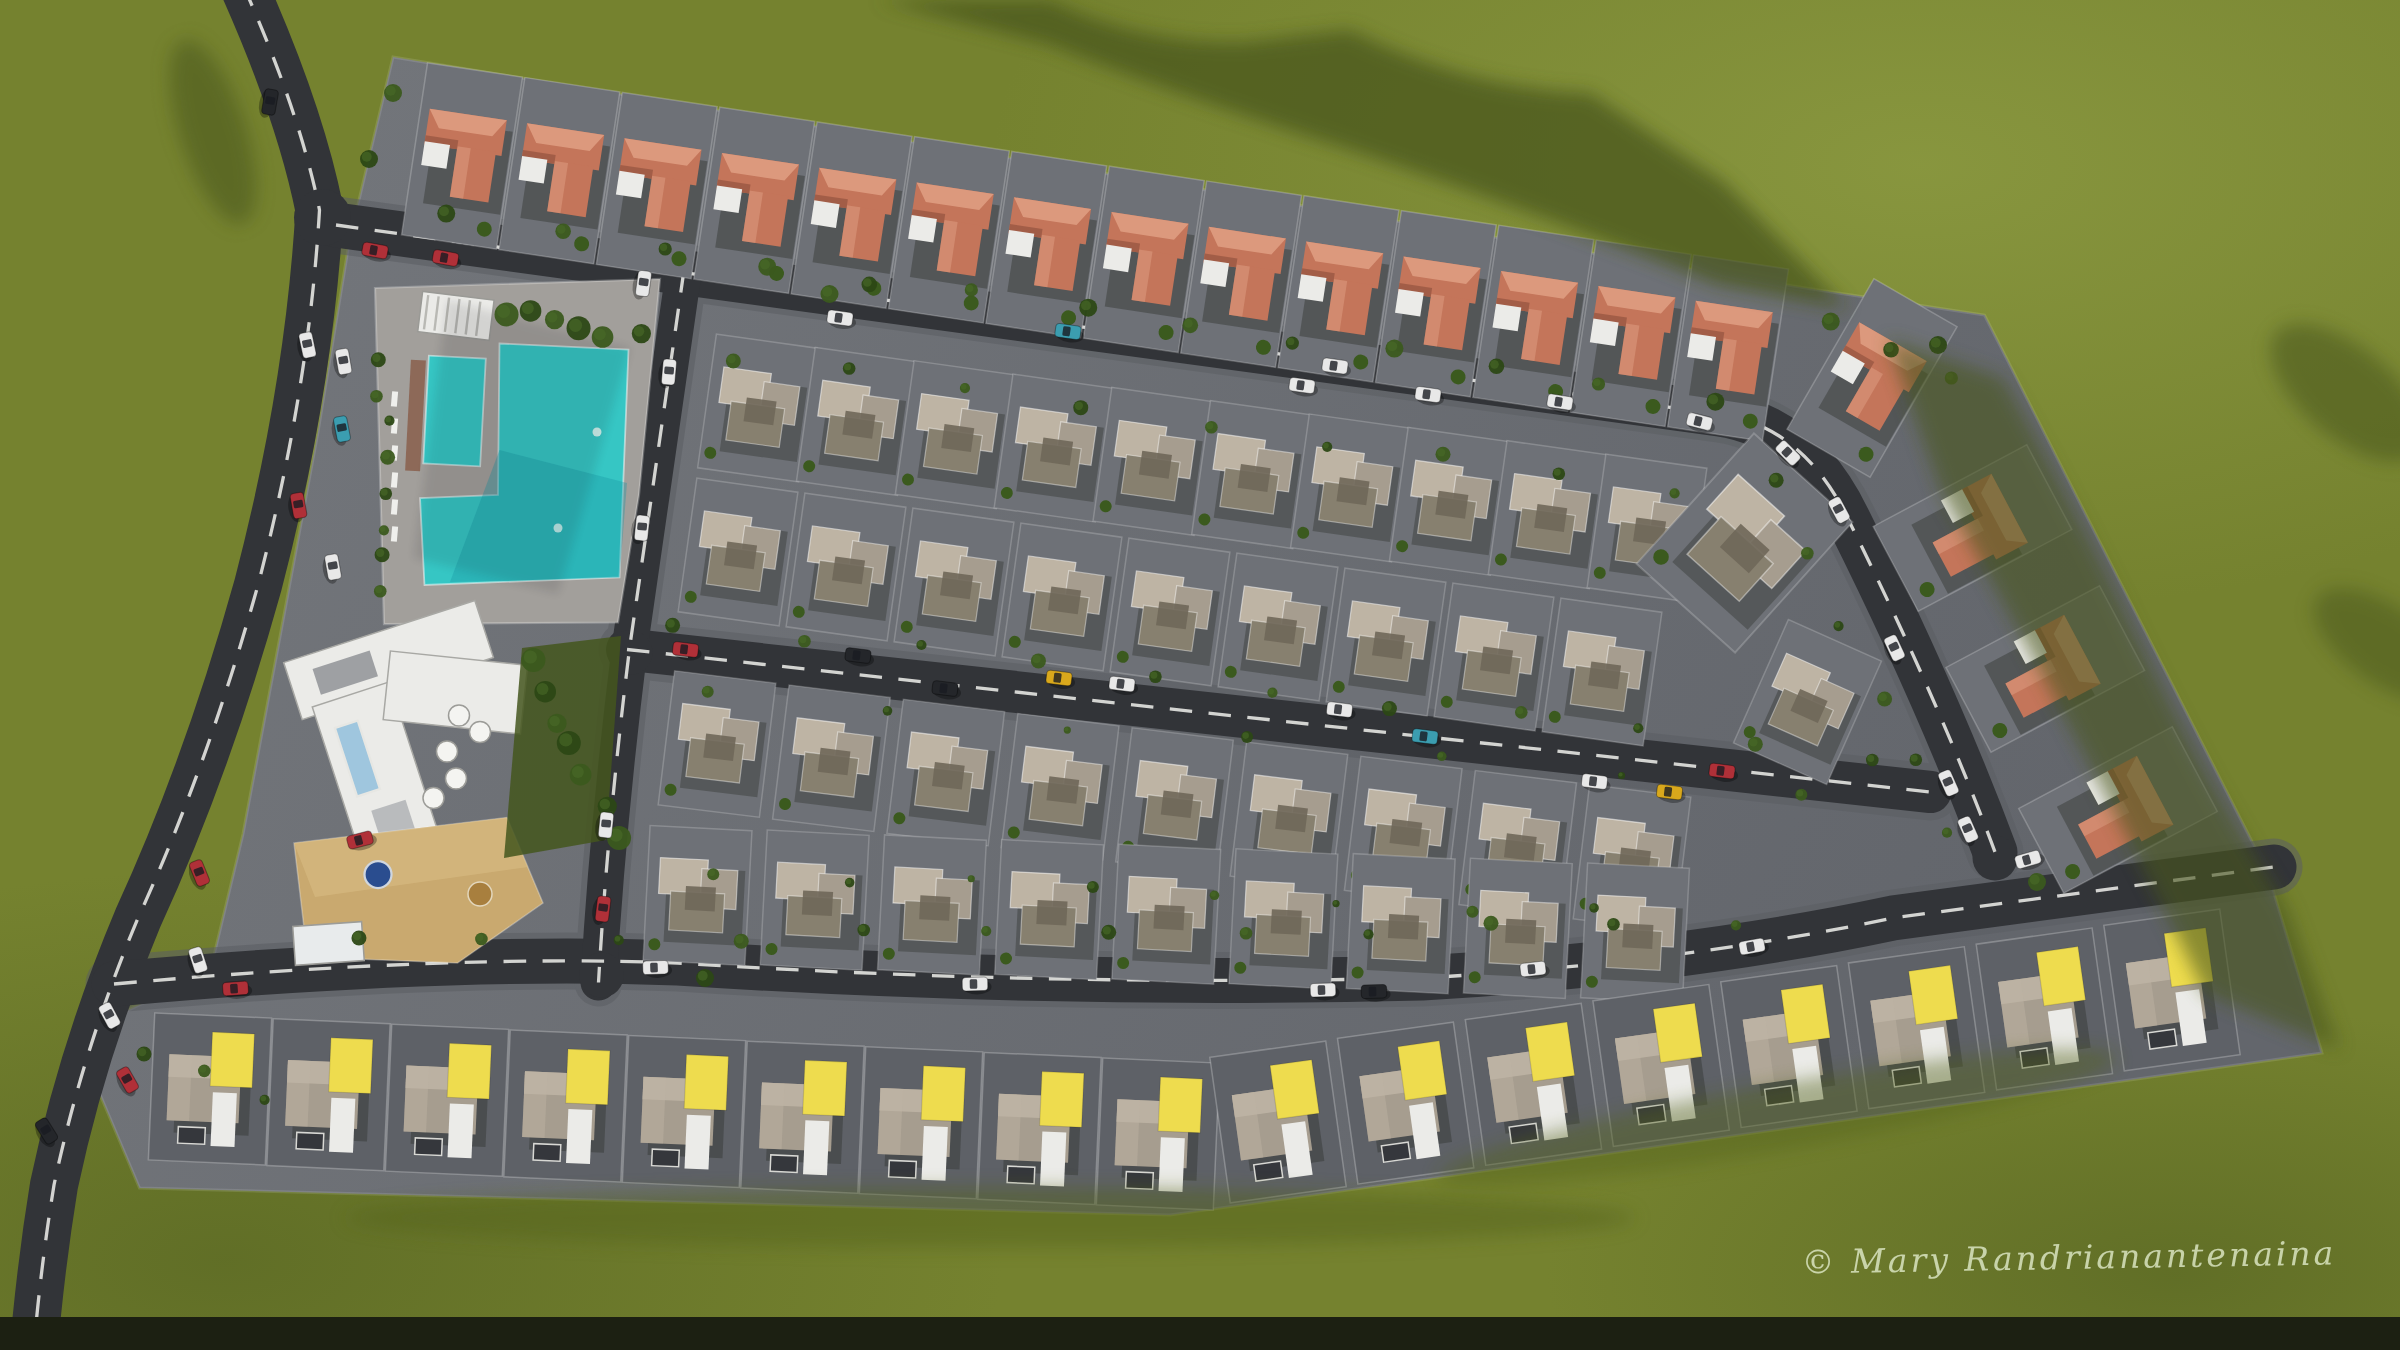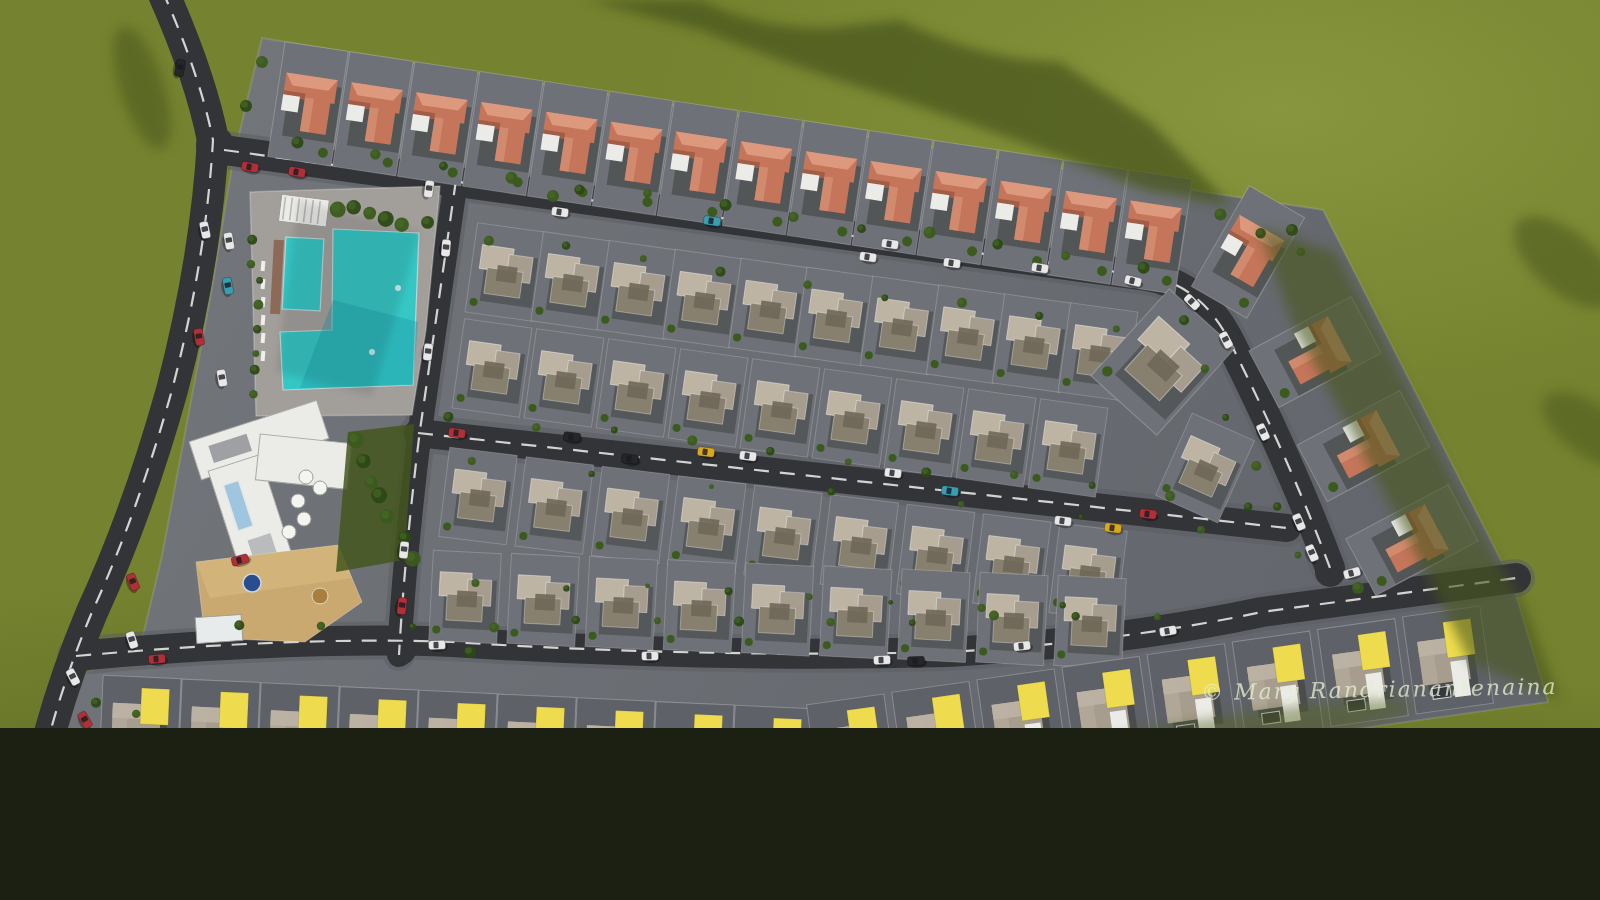--- a/index.html
+++ b/index.html
@@ -1,16 +1,16 @@
 <!DOCTYPE html>
 <html style="--grass: #75822f; --grassLight: #87953c; --grassDark: #5f6d26; --shadowGreen: #49561d; --plat: #6a6d73; --platLight: #74777c; --road: #323438; --roadApron: #5b5e63; --lane: #f0f0ec; --lot: #6e7177; --roofRed: #c4755a; --roofRedL: #e0a084; --roofRedD: #9a5742; --roofG: #a69d8f; --roofGL: #beb4a4; --roofGD: #87806f; --roofY: #eedc4e; --pool: #36c6c4; --poolD: #1796a4; --deck: #a29f9b; --sand: #c9a96f; --sandL: #d8bc84; --tree: #3b5a1e; --treeD: #2c4815; --white: #ebebe8; --carRed: #b03038; --carWhite: #e8e8e8; --carDark: #24262a; --carTeal: #3b9db0; --carYellow: #d9a81c;"><head>
 <meta charset="utf-8">
 <style>
   html,body{margin:0;padding:0;background:#1c2012;}
-  .stage{position:relative;width:1600px;height:728px;overflow:hidden;font-family:"DejaVu Sans",sans-serif;}
+  .stage{position:relative;width:1600px;height:878px;overflow:hidden;font-family:"DejaVu Sans",sans-serif;}
   .stage svg{position:absolute;inset:0;display:block;}
   .watermark{
     position:absolute;right:42px;bottom:26px;
     font-family:"DejaVu Serif",serif;font-style:italic;
     font-size:22px;letter-spacing:2px;
     color:rgba(228,238,206,0.78);
     transform:rotate(-1deg);
     pointer-events:none;white-space:nowrap;
   }
 </style>

